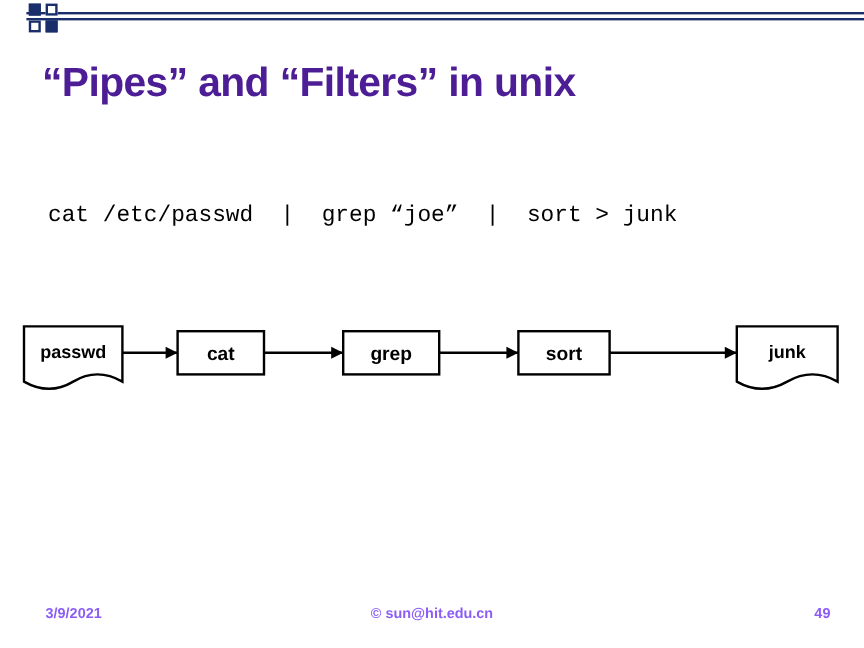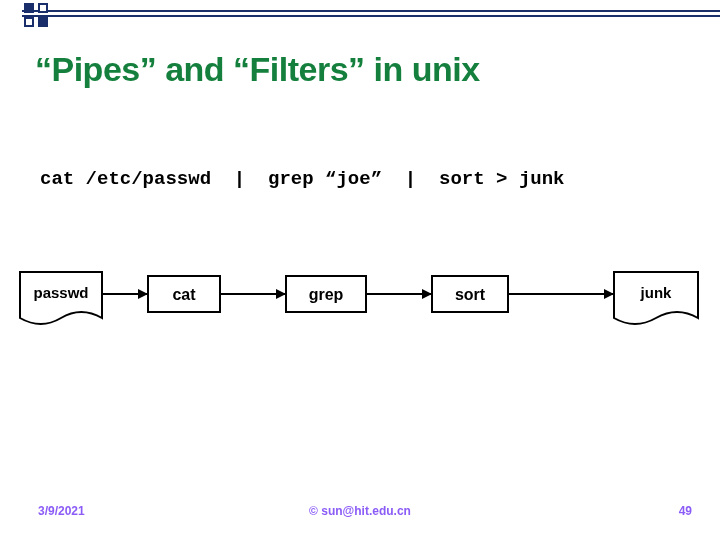--- a/index.html
+++ b/index.html
@@ -45,30 +45,30 @@
   .sq2 { left: 38px; top: 3px; background: #fff; }
   .sq3 { left: 24px; top: 17px; background: #fff; }
   .sq4 { left: 38px; top: 17px; background: #1a2e6b; }
 
   .title {
     position: absolute;
     top: 50px;
     left: 35px;
     font-size: 34px;
     font-weight: bold;
-    color: #15803d;
+    color: #4c1d95;
     letter-spacing: -0.5px;
   }
   .command {
     position: absolute;
     top: 168px;
     left: 40px;
     font-family: "Courier New", monospace;
     font-size: 19px;
-    font-weight: bold;
+    font-weight: normal;
     color: #000;
     white-space: pre;
   }
   .diagram {
     position: absolute;
     top: 270px;
     left: 18px;
     right: 18px;
     height: 80px;
   }

